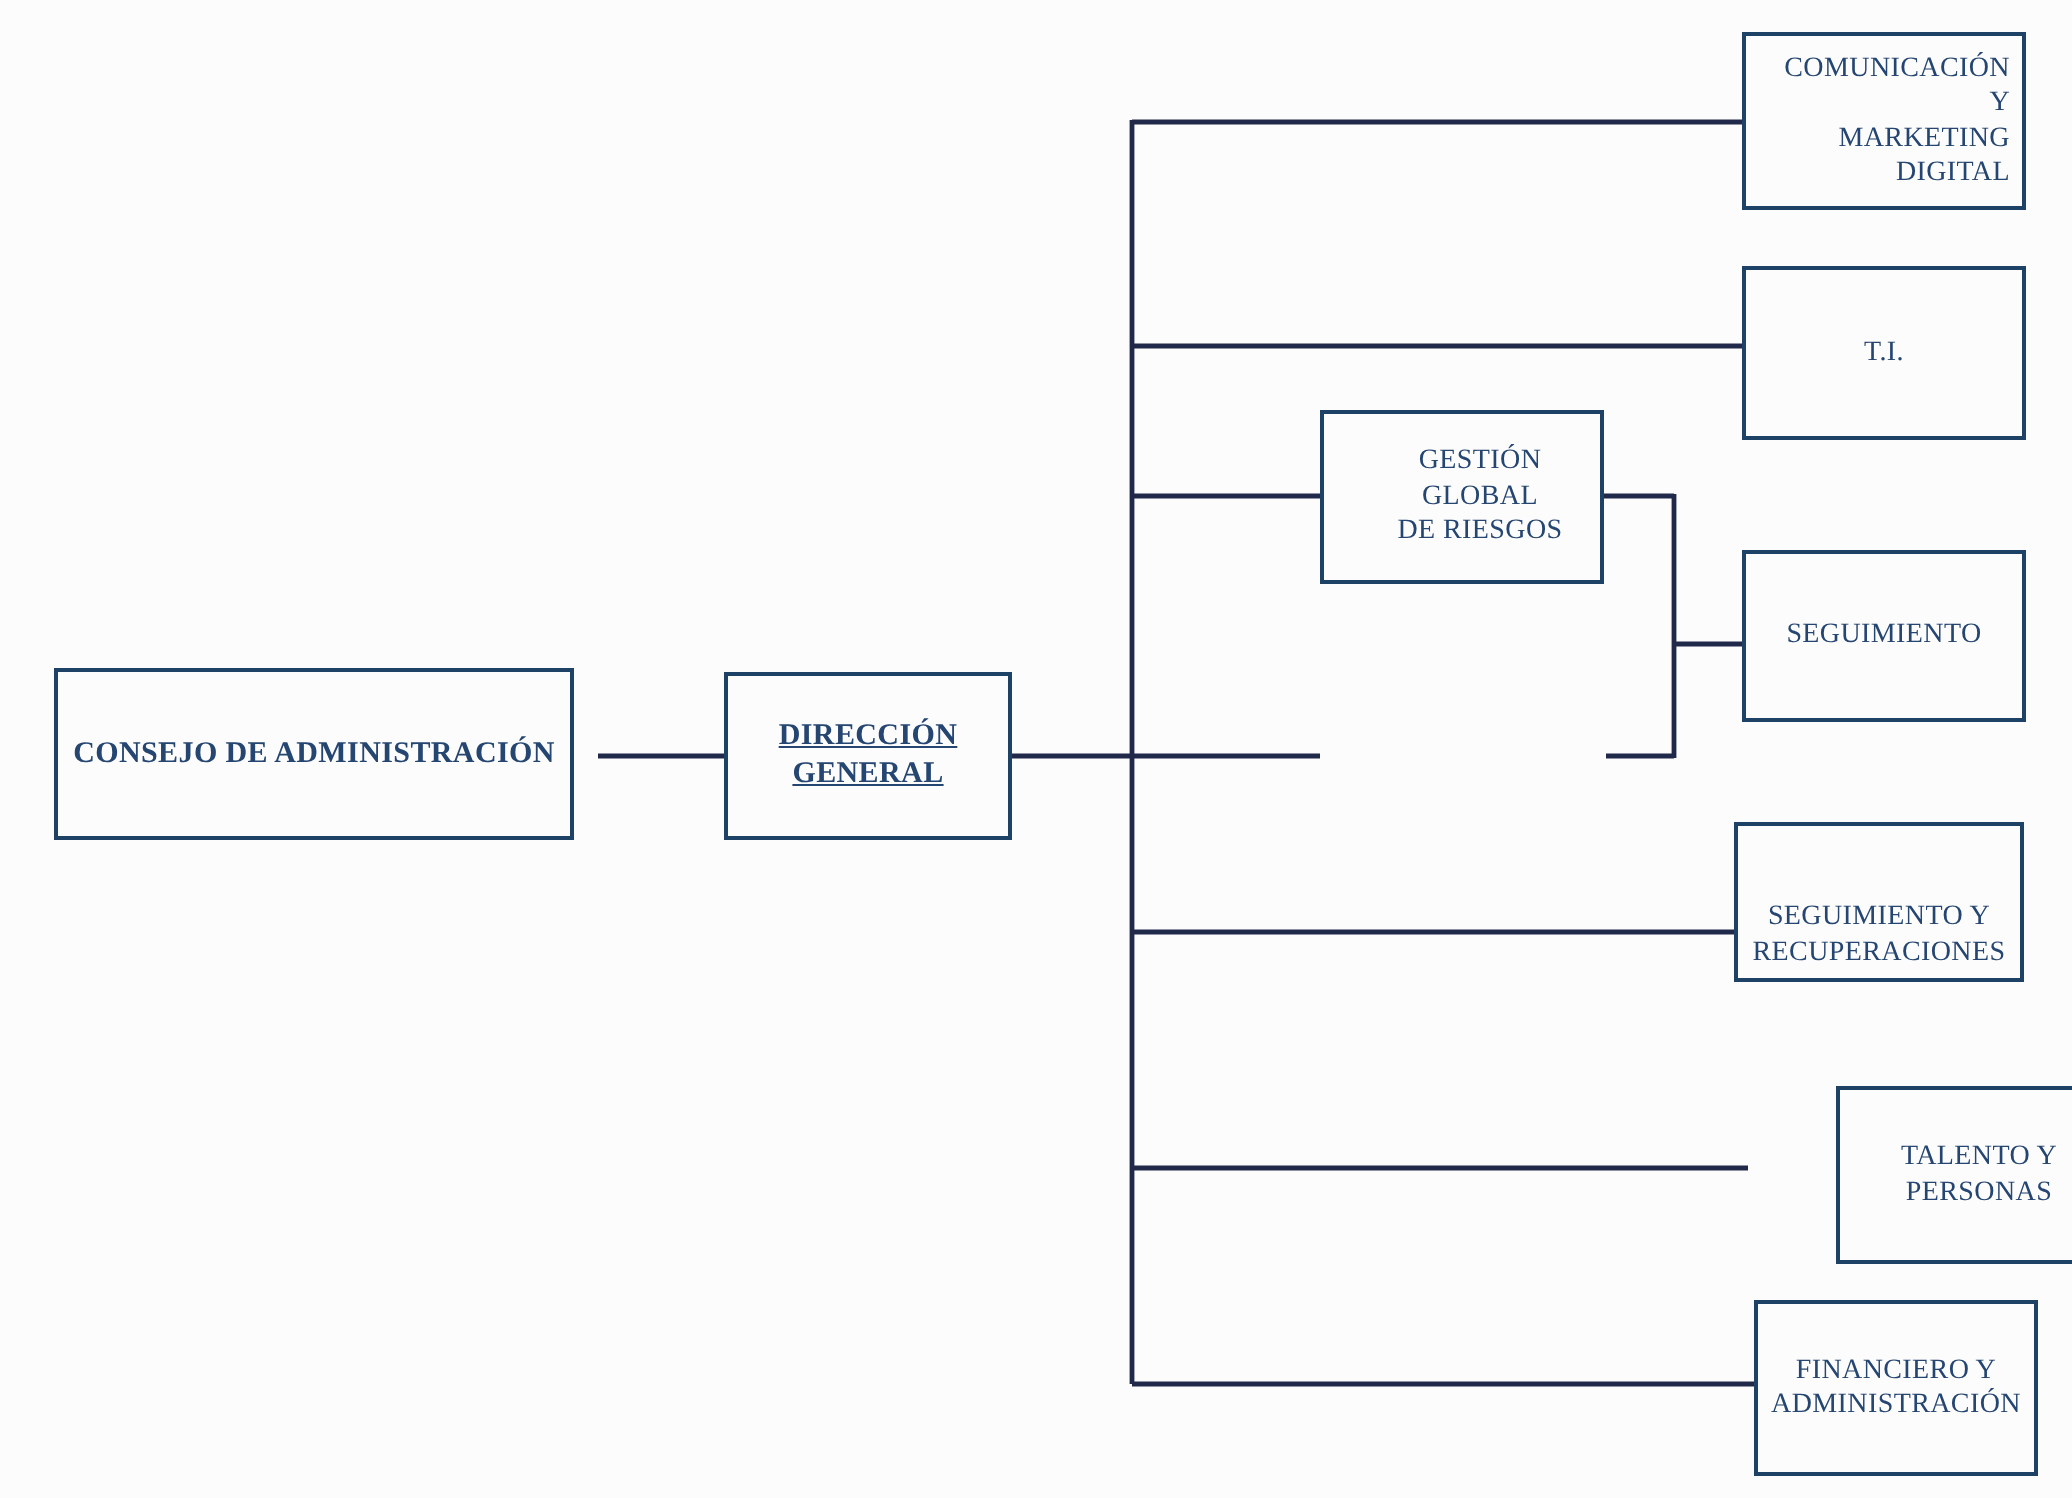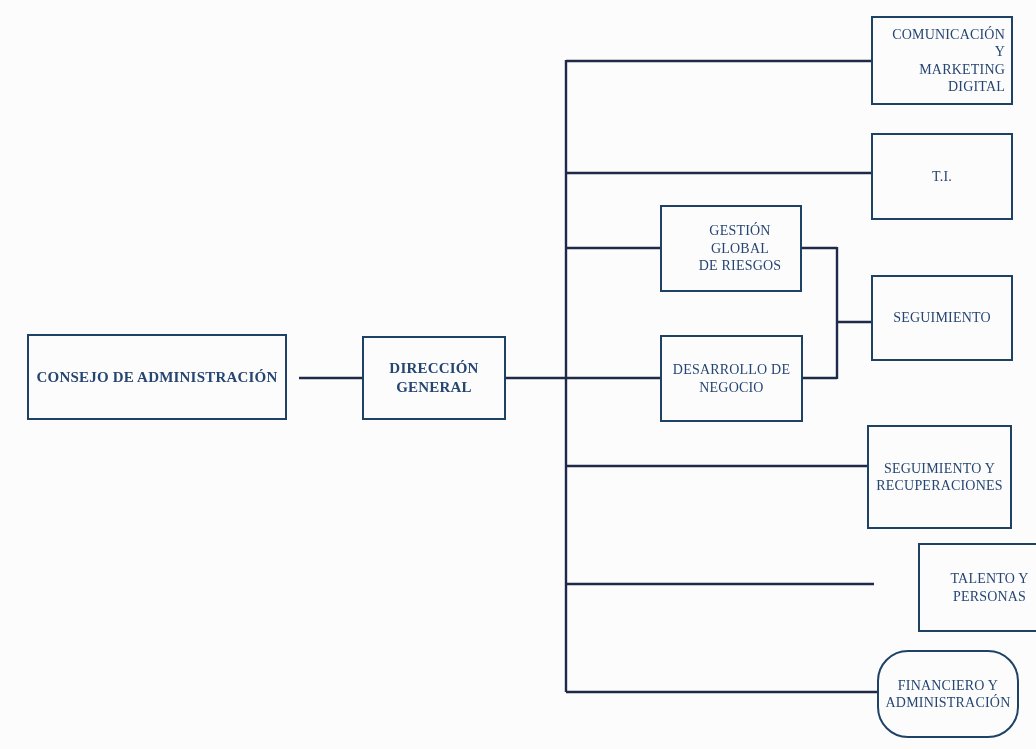--- a/index.html
+++ b/index.html
@@ -44,29 +44,29 @@
     letter-spacing: 0.2px;
     white-space: pre-line;
     padding: 4px 6px;
   }
   .node.bold {
     font-weight: bold;
     font-size: 15px;
   }
   
   .n-consejo      { left: 27px;  top: 334px; width: 260px; height: 86px; }
-  .n-direccion    { left: 362px; top: 336px; width: 144px; height: 84px; }
+  .n-direccion    { left: 362px; top: 336px; width: 144px; height: 84px; text-decoration: underline; }
   .n-comunicacion { left: 871px; top: 16px;  width: 142px; height: 89px; text-align: right; }
   .n-ti           { left: 871px; top: 133px; width: 142px; height: 87px; }
   .n-gestion      { left: 660px; top: 205px; width: 142px; height: 87px; padding-left: 24px; }
   .n-desarrollo   { left: 660px; top: 335px; width: 143px; height: 87px; }
   .n-delegaciones { left: 871px; top: 275px; width: 142px; height: 86px; }
-  .n-seguimiento  { left: 867px; top: 425px; width: 145px; height: 104px; }
+  .n-seguimiento  { left: 867px; top: 411px; width: 145px; height: 80px; align-items: flex-end; }
   .n-talento      { left: 918px; top: 543px; width: 143px; height: 89px; }
-  .n-financiero   { left: 877px; top: 650px; width: 142px; height: 88px; border-radius: 31px; }
+  .n-financiero   { left: 877px; top: 650px; width: 142px; height: 88px; }
 </style>
 </head>
 <body>
 
 <div class="canvas">
 
   <svg class="connectors" viewBox="0 0 1036 749" xmlns="http://www.w3.org/2000/svg" aria-hidden="true">
 
     <path d="M299 378 H362"></path>
 
@@ -110,24 +110,20 @@
 
   <div class="node n-ti">
     <span>T.I.</span>
   </div>
 
   <div class="node n-gestion">
     <span>GESTIÓN GLOBAL
 DE RIESGOS</span>
   </div>
 
-  <div class="node n-desarrollo">
-    <span>DESARROLLO DE
-NEGOCIO</span>
-  </div>
 
   <div class="node n-delegaciones">
     <span>SEGUIMIENTO</span>
   </div>
 
   <div class="node n-seguimiento">
     <span>SEGUIMIENTO Y
 RECUPERACIONES</span>
   </div>
 

